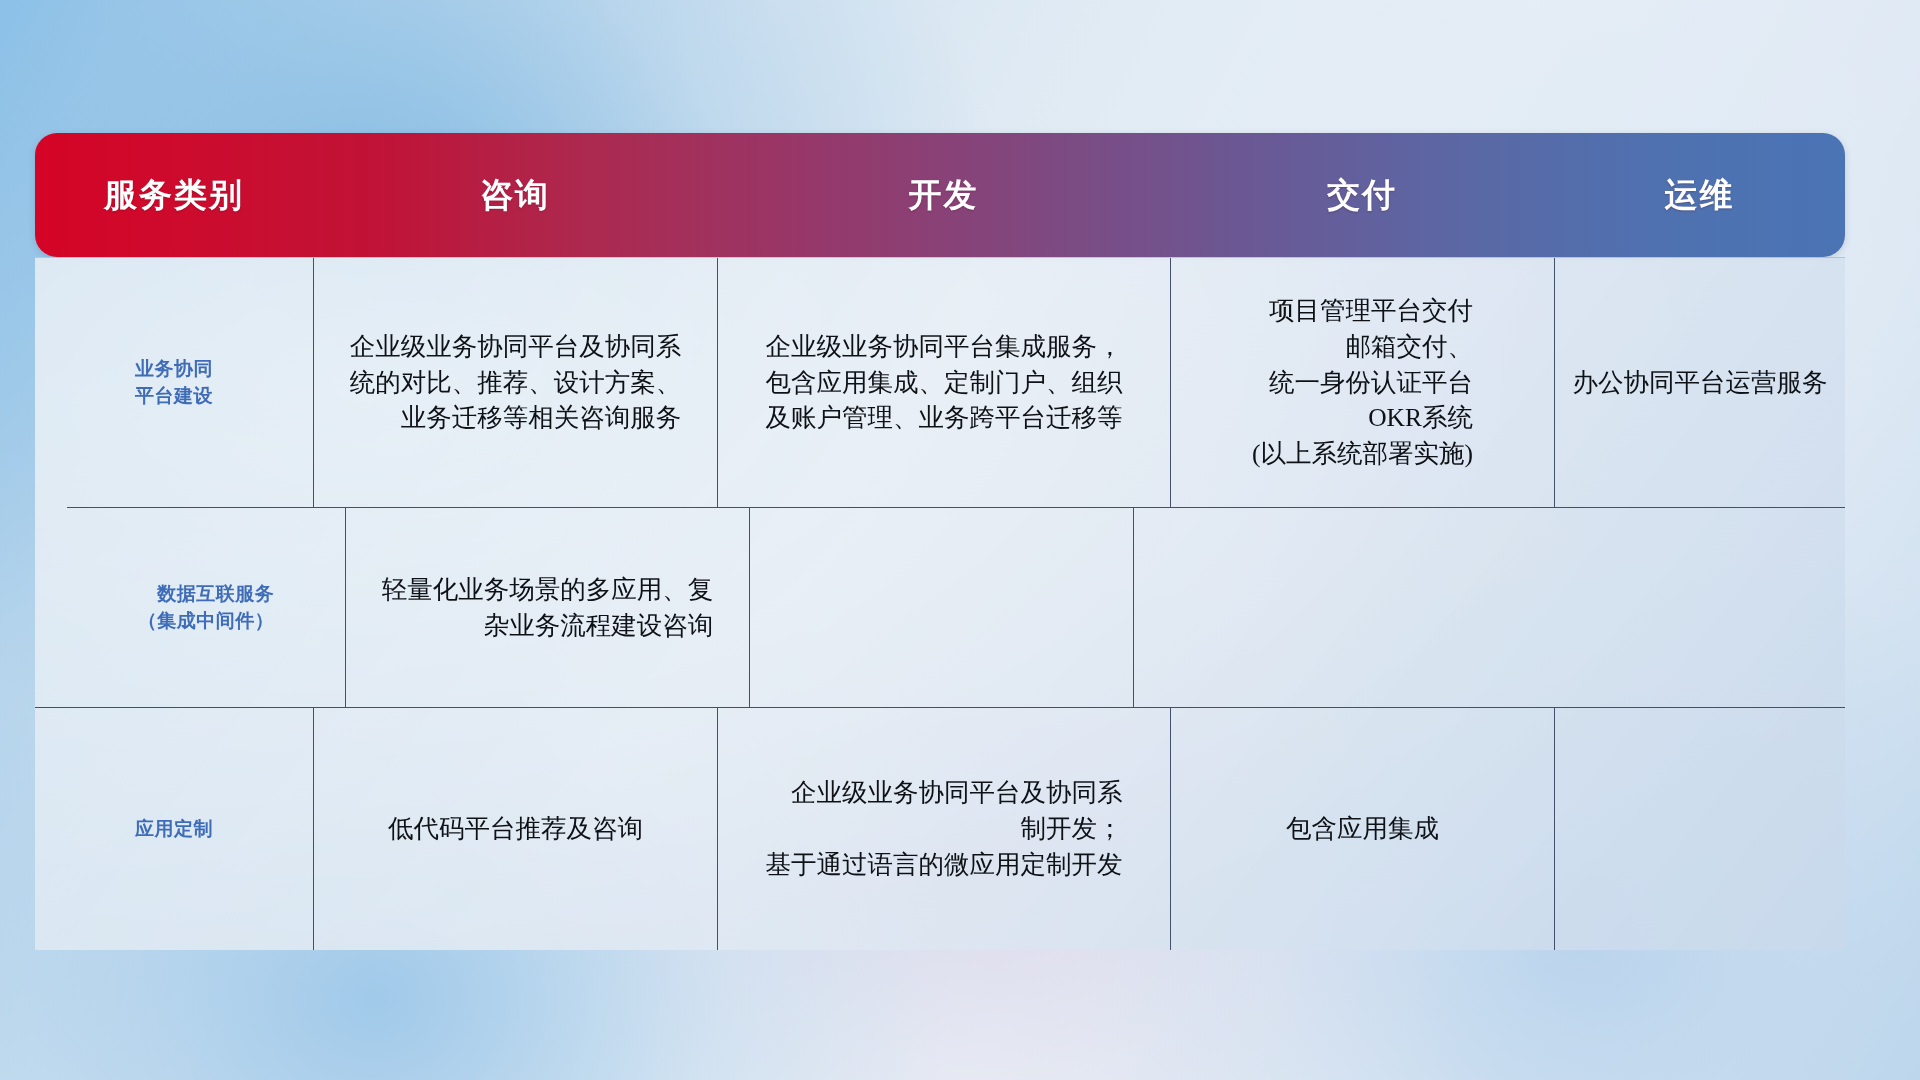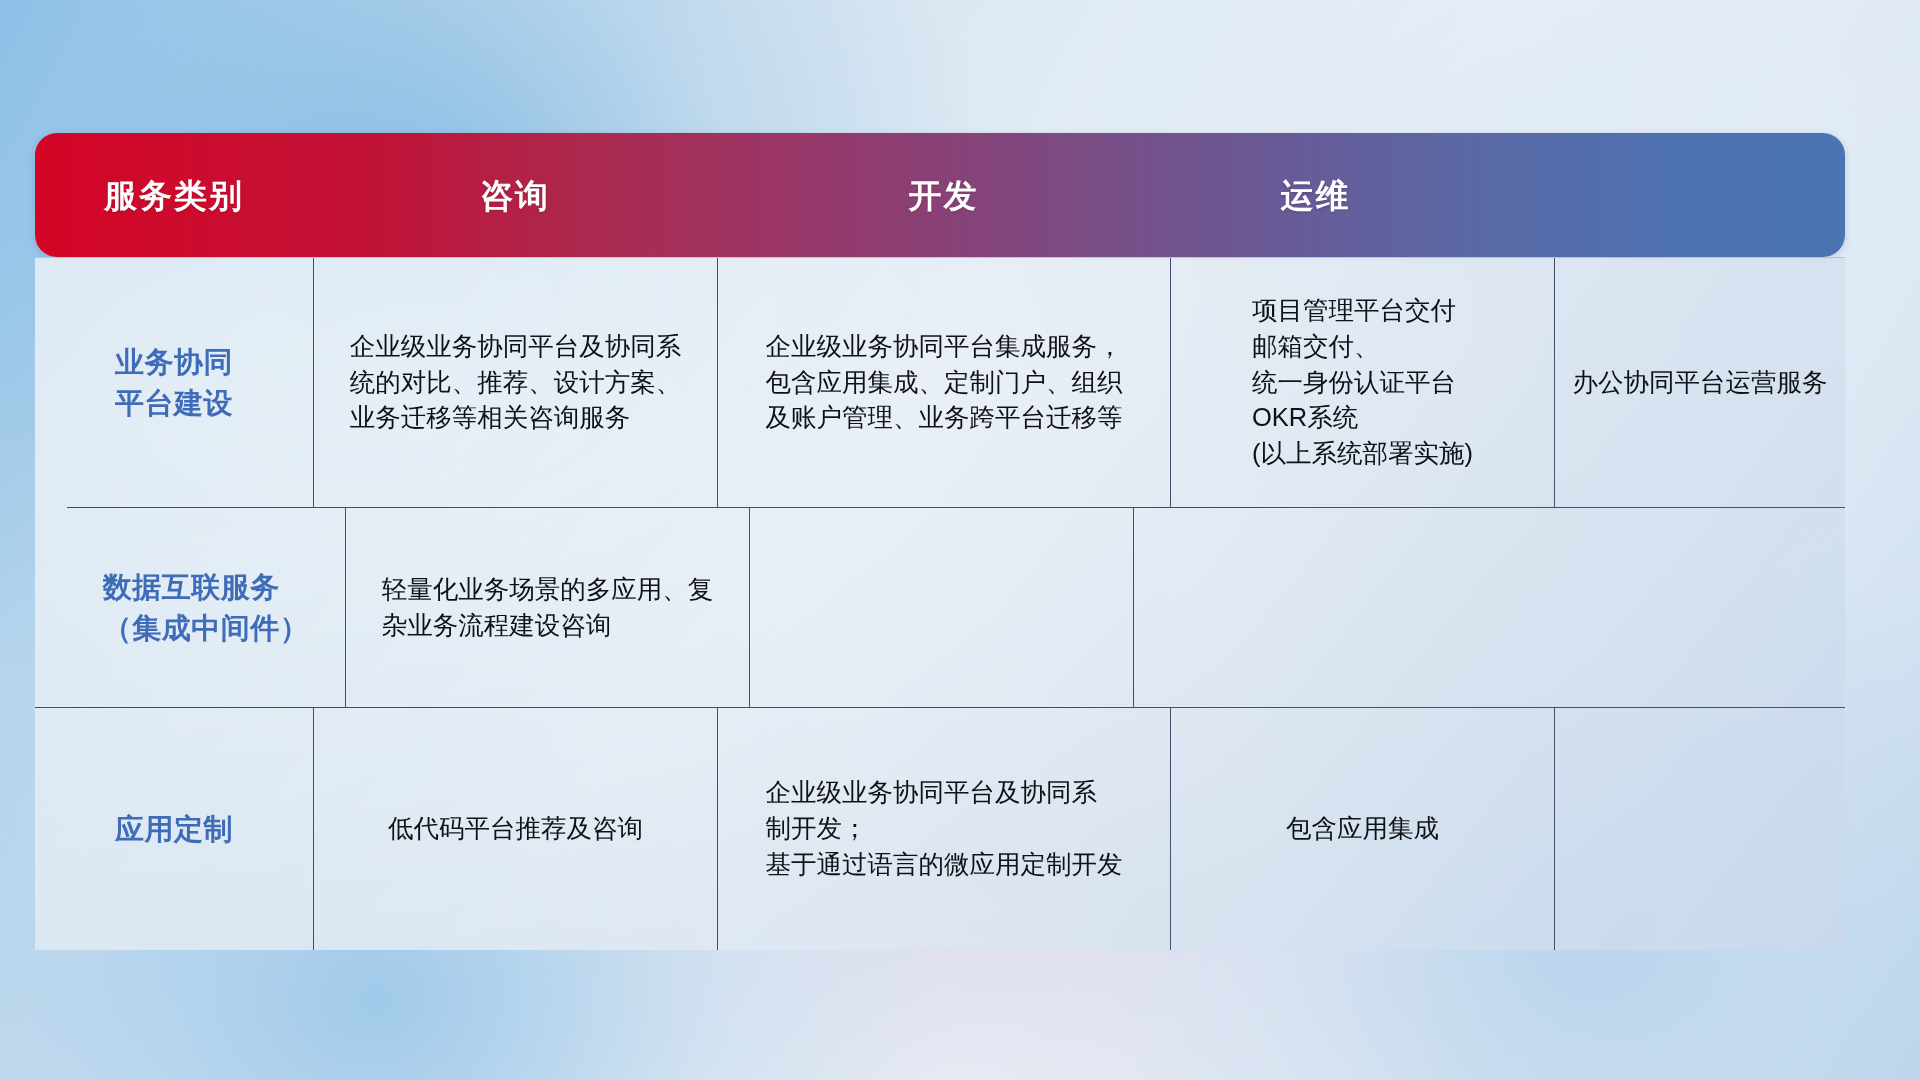--- a/index.html
+++ b/index.html
@@ -1,21 +1,21 @@
 <!DOCTYPE html>
 <html><head>
 <meta charset="utf-8">
 <style>
   html,body{margin:0;padding:0;}
   body{
     width:1920px;height:1080px;overflow:hidden;
     font-family:"Liberation Sans","DejaVu Sans",sans-serif;
     background:#cfe0f0;
   }
-  #stage{position:relative;width:1920px;height:1080px;overflow:hidden;}
+  #stage{position:relative;width:1920px;height:1080px;overflow:hidden;font-family:Liberation Serif, serif;}
 
   
   .bg-base{
     position:absolute;inset:0;
     background:
       linear-gradient(118deg,#8fc2e8 0%,#b7d5ec 14%,#d5e4f1 30%,#e3ecf4 48%,#e9eef5 62%,#dfe8f3 78%,#cfe0f0 92%,#bed7ec 100%);
   }
   .bg-glow-a{
     position:absolute;left:-240px;top:-300px;width:1250px;height:1100px;
     background:radial-gradient(closest-side,rgba(126,184,226,0.95),rgba(126,184,226,0.25) 58%,rgba(126,184,226,0) 100%);
@@ -101,28 +101,28 @@
   .tcell{
     position:relative;
     display:flex;
     align-items:center;
     justify-content:center;
     padding:10px 14px;
     box-sizing:border-box;
     font-size:25.5px;
     line-height:1.40;
     color:#0e1116;
-    text-align:left;
+    text-align:right;
     white-space:pre-line;
   }
   .tcell.sep{border-left:1px solid #43506b;}
 
   .cat{
     font-weight:bold;
-    font-size:29px;
+    font-size:19px;
     color:#3f6cb8;
     line-height:1.38;
     letter-spacing:0.5px;
   }
 
   
   .c1{width:278px;flex:0 0 278px;}
   .c2{width:404px;flex:0 0 404px;}
   .c3{width:453px;flex:0 0 453px;}
   .c4{width:384px;flex:0 0 384px;}
@@ -143,20 +143,21 @@
   <div class="bg-glow-c"></div>
   <div class="bg-glow-d"></div>
   <div class="bg-glow-e"></div>
 
   <div id="table-wrap">
 
     <div class="thead">
       <div class="hcell c1">服务类别</div>
       <div class="hcell c2">咨询</div>
       <div class="hcell c3">开发</div>
+      <div class="hcell c4">交付</div>
       <div class="hcell c5">运维</div>
     </div>
 
     <div class="tbody">
       <div class="tbody-sheen"></div>
 
       <div class="trow r1">
         <div class="tcell c1 cat">业务协同
 平台建设</div>
         <div class="tcell c2 sep">企业级业务协同平台及协同系

